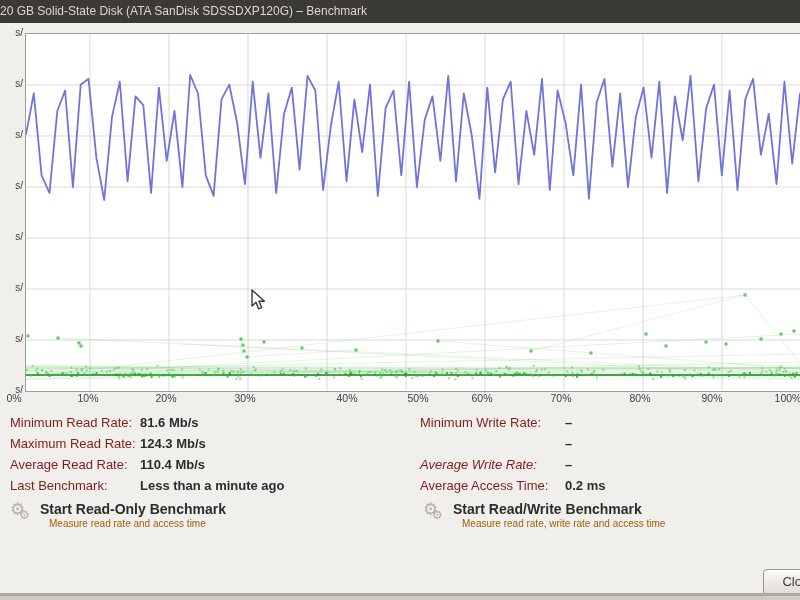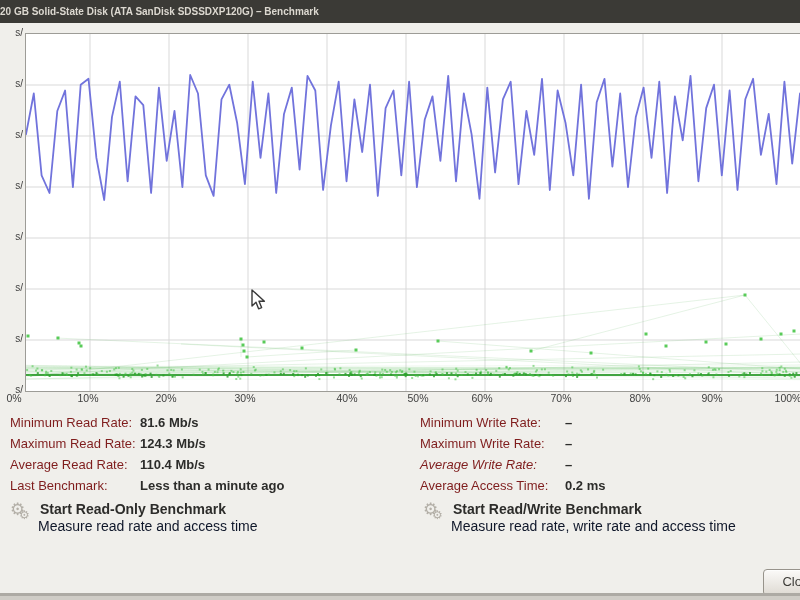--- a/index.html
+++ b/index.html
@@ -5,21 +5,21 @@
   html,body{margin:0;padding:0;}
   body{
     width:800px;height:600px;overflow:hidden;position:relative;
     background:#f0efeb;
     font-family:"Liberation Sans","DejaVu Sans",sans-serif;
     -webkit-font-smoothing:antialiased;
   }
   .titlebar{
     position:absolute;left:0;top:0;width:800px;height:23px;
     background:#3b3a36;color:#dcd8d0;
-    font-size:10px;font-weight:bold;line-height:23px;
+    font-size:12px;font-weight:normal;line-height:23px;
     white-space:nowrap;overflow:hidden;
   }
   .chart{
     position:absolute;left:25px;top:33px;width:774px;height:357px;
     background:#ffffff;
     border-top:1px solid #9d9c97;border-left:1px solid #9d9c97;border-bottom:1px solid #9d9c97;
   }
   .ylab{
     position:absolute;width:23px;text-align:right;left:0;
     font-size:10px;color:#3f3f3f;line-height:12px;
@@ -37,21 +37,21 @@
   }
   .action .gears{
     position:absolute;left:0;top:1px;width:26px;height:26px;color:#b3afa7;
   }
   .gears .g1{position:absolute;left:0;top:-3px;font-size:17px;}
   .gears .g2{position:absolute;left:9px;top:6px;font-size:12px;}
   .action .a-title{
     position:absolute;left:30px;top:0;font-size:14px;color:#2c2c2a;font-weight:600;white-space:nowrap;
   }
   .action .a-sub{
-    position:absolute;left:28px;top:17px;font-size:14px;color:#0f172a;white-space:nowrap;
+    position:absolute;left:39px;top:17px;font-size:10px;color:#a16207;white-space:nowrap;
   }
   .close-btn{
     position:absolute;left:763px;top:569px;width:70px;height:25px;
     border:1px solid #97938b;border-radius:4px;
     background:linear-gradient(#fbfaf8,#dedad3);
     font-size:13px;color:#3c3b37;text-align:center;line-height:24px;
     box-shadow:inset 0 1px 0 rgba(255,255,255,.6);
     cursor:pointer;white-space:nowrap;overflow:hidden;
   }
   .bottom-line{position:absolute;left:0;top:593px;width:800px;height:3px;background:#adaaa4;}
@@ -579,21 +579,20 @@
       <span class="stat-value" style="left: 130px;">Less than a minute ago</span>
     </div>
   </div>
 
 <div id="stats-right">
     <div class="stat-row" style="left: 420px; top: 412px; width: 390px;">
       <span class="stat-label" style="left: 0px;">Minimum Write Rate:</span>
       <span class="stat-value" style="left: 145px;">–</span>
     </div>
     <div class="stat-row" style="left: 420px; top: 433px; width: 390px;">
-      <span class="stat-label" style="left: 0px;">Maximum Write Rate:</span>
       <span class="stat-value" style="left: 145px;">–</span>
     </div>
     <div class="stat-row" style="left: 420px; top: 454px; width: 390px;">
       <span class="stat-label" style="left: 0px; font-style: italic;">Average Write Rate:</span>
       <span class="stat-value" style="left: 145px;">–</span>
     </div>
     <div class="stat-row" style="left: 420px; top: 475px; width: 390px;">
       <span class="stat-label" style="left: 0px;">Average Access Time:</span>
       <span class="stat-value" style="left: 145px;">0.2 ms</span>
     </div>

